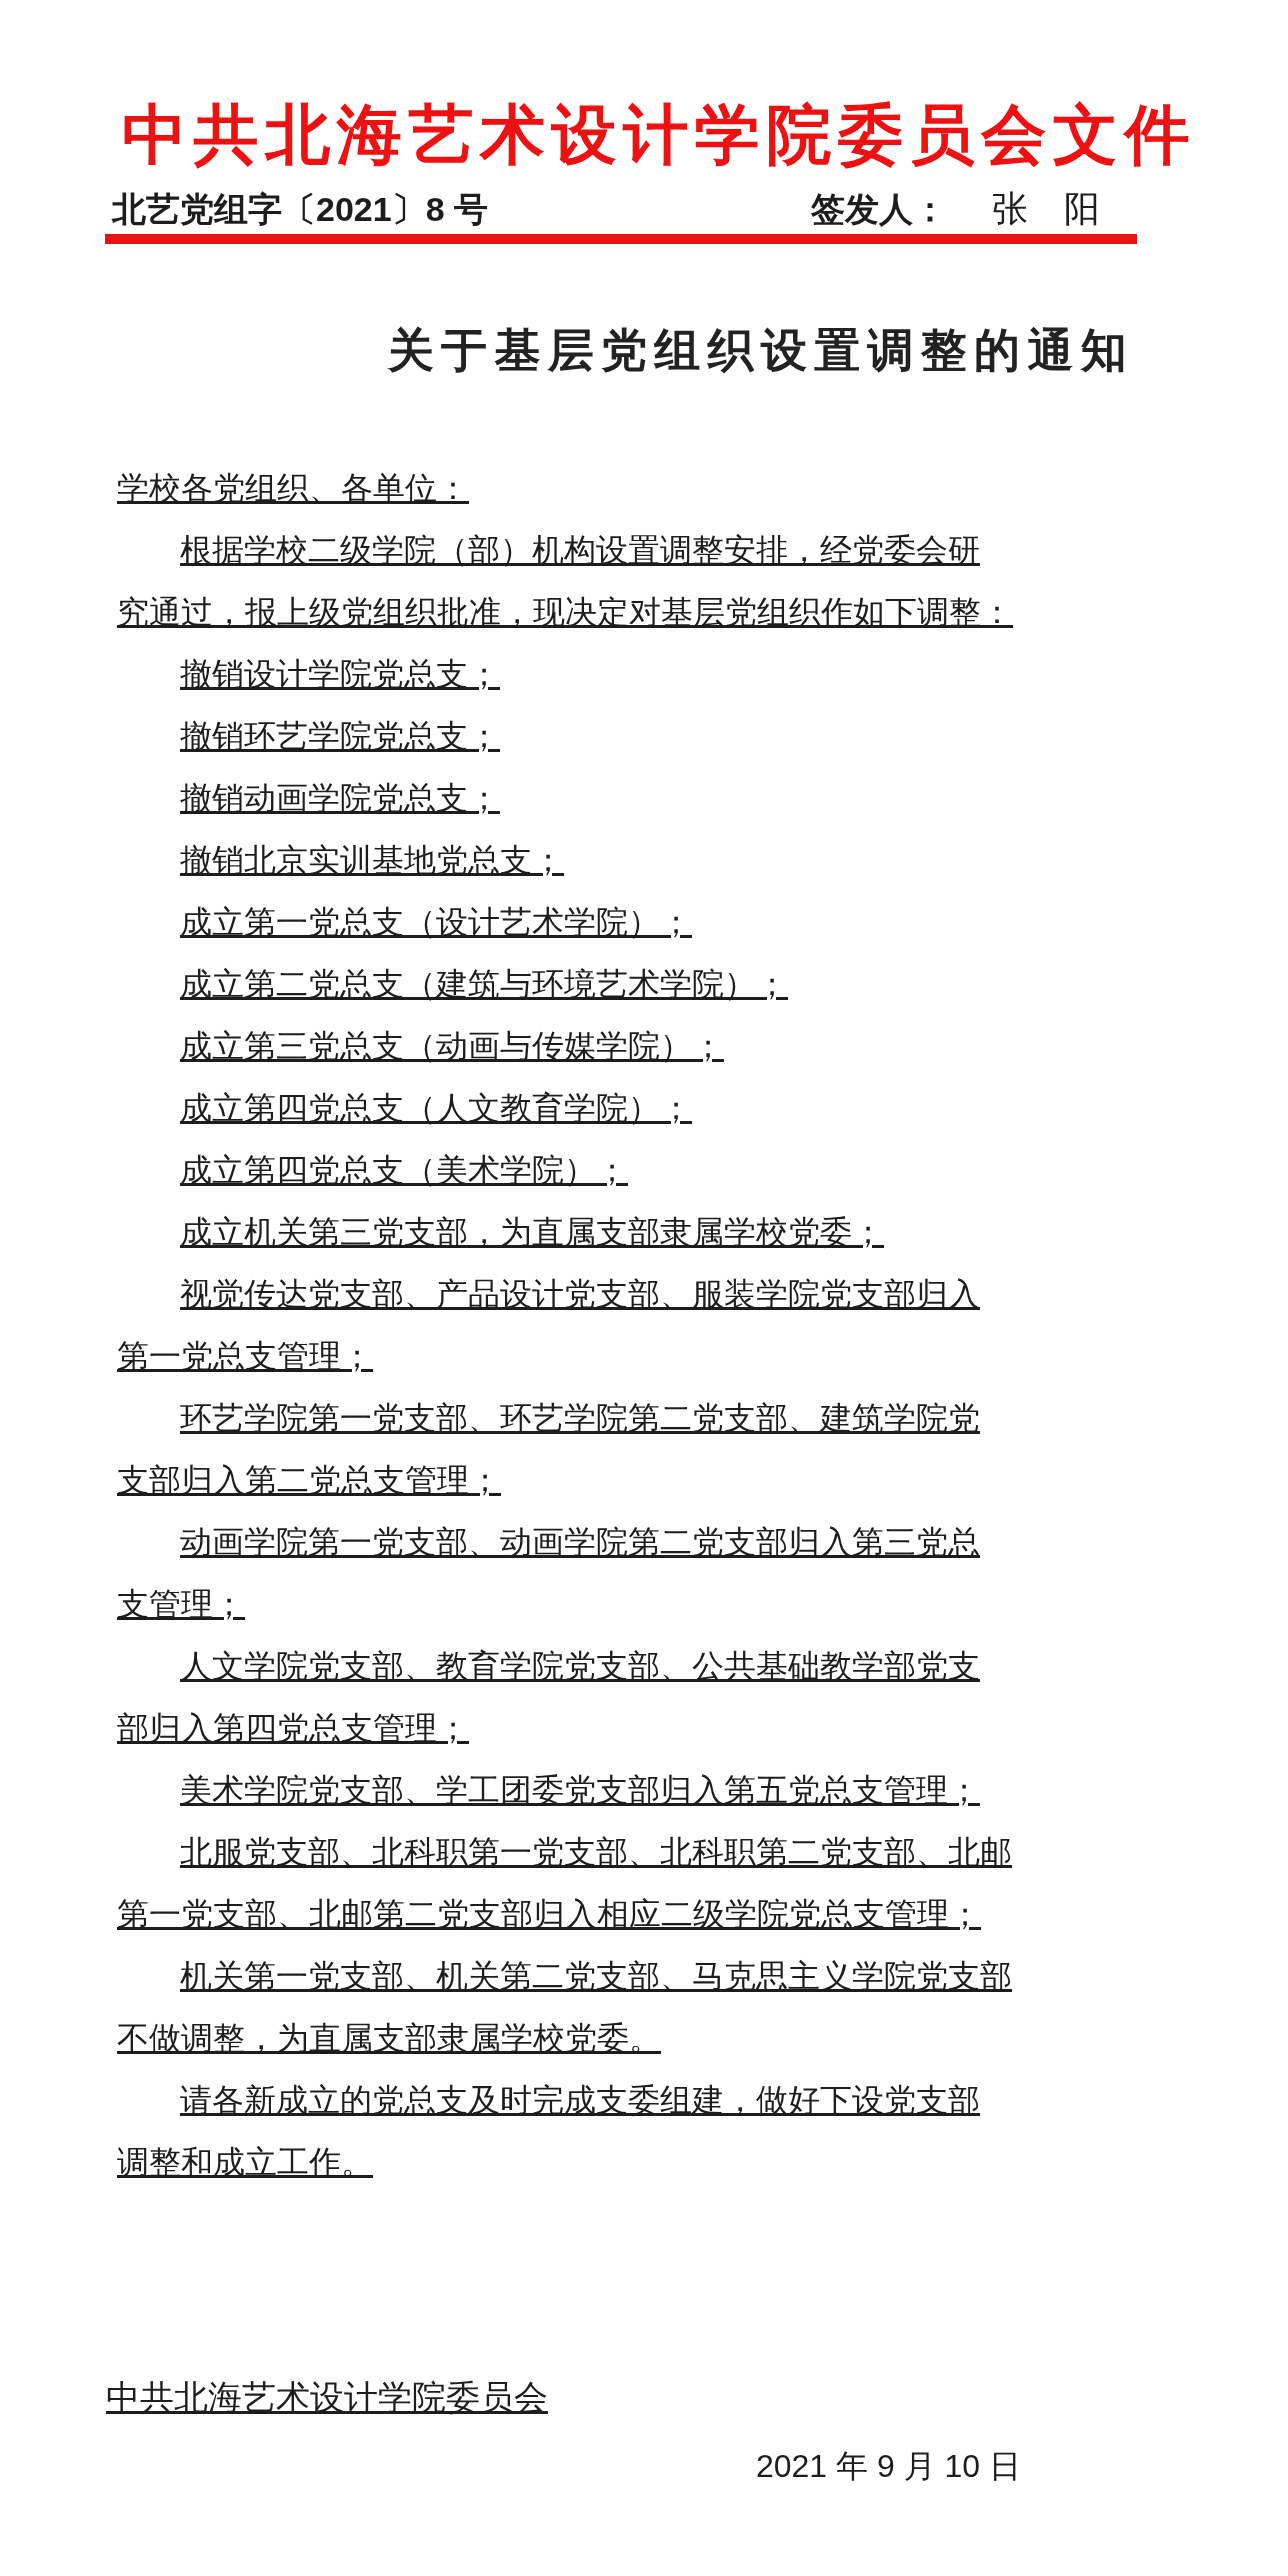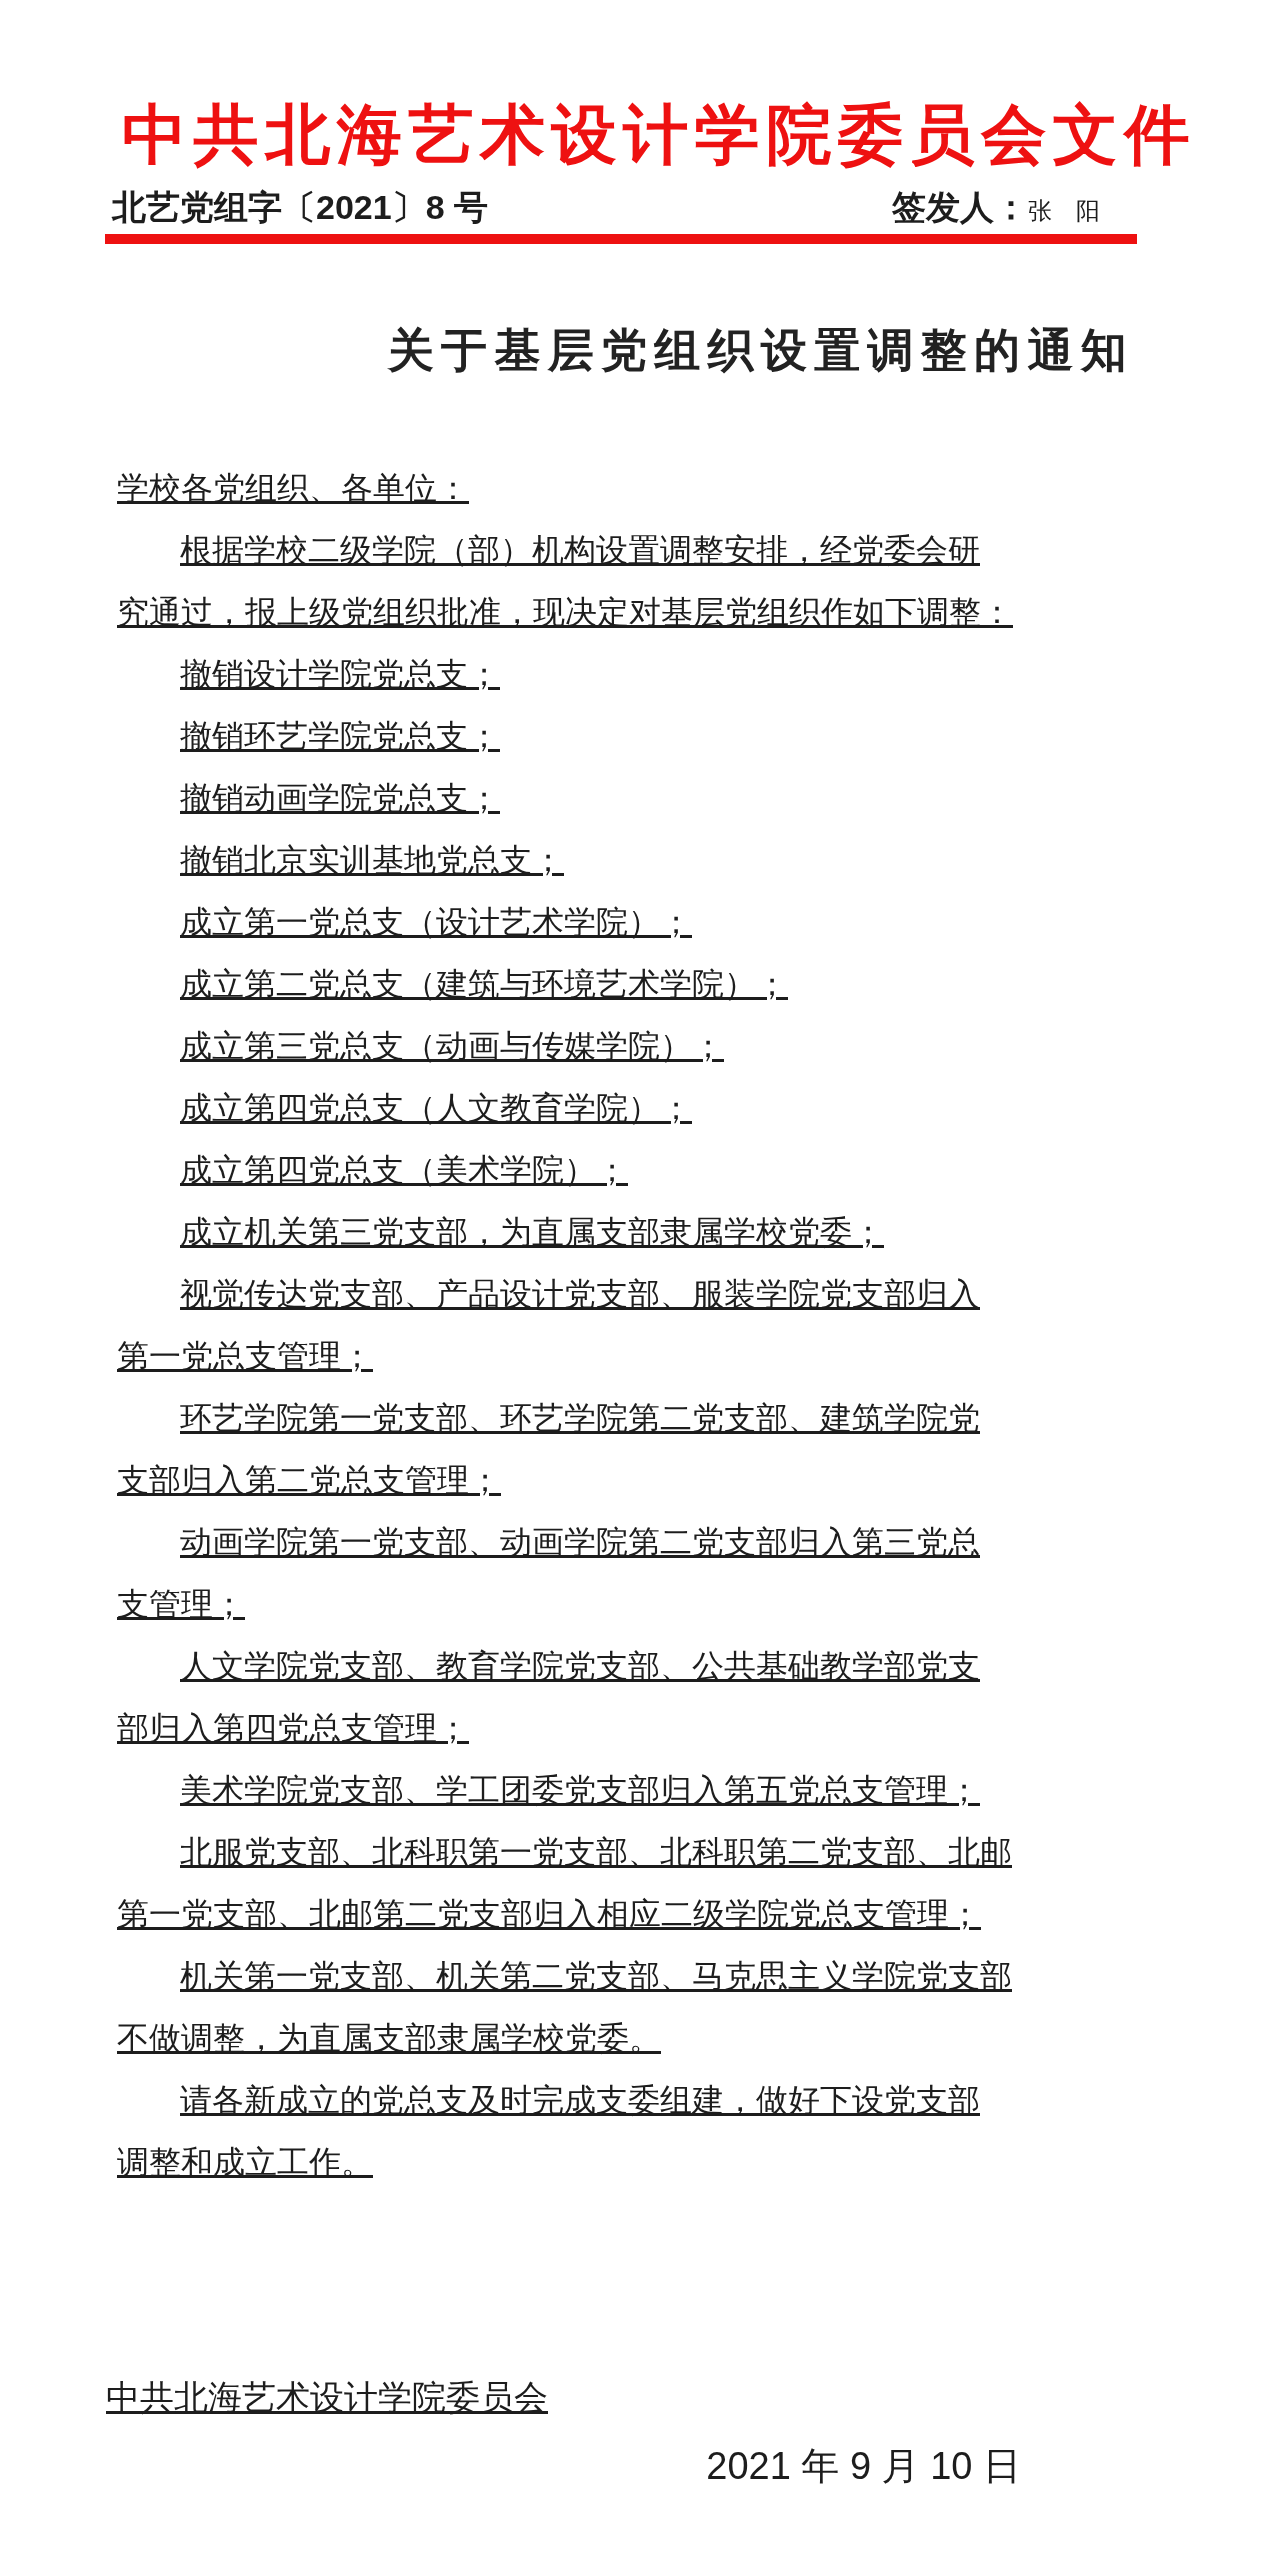--- a/index.html
+++ b/index.html
@@ -37,21 +37,22 @@
     display: flex;
     justify-content: space-between;
     align-items: baseline;
     font-size: 34px;
     font-weight: bold;
     white-space: nowrap;
   }
   .issuer-name {
     font-family: "Liberation Serif", serif;
     font-weight: normal;
-    font-size: 24px;
+    font-size: 36px;
+    margin-left: 45px;
   }
   .red-rule {
     position: absolute;
     left: 105px;
     top: 234px;
     width: 1032px;
     height: 9.5px;
     background: var(--accent, #ee1111);
   }
   .doc-title {
@@ -92,21 +93,21 @@
     text-align: left;
     font-size: 34px;
     line-height: 38px;
     white-space: nowrap;
     text-decoration: underline;
   }
   .sig-date {
     position: absolute;
     top: 2447px;
     right: 267px;
-    font-size: 38px;
+    font-size: 32px;
     line-height: 38px;
     white-space: nowrap;
   }
 </style>
 </head>
 <body>
 
 <div class="page">
 
   <h1 class="org-title">中共北海艺术设计学院委员会文件</h1>

